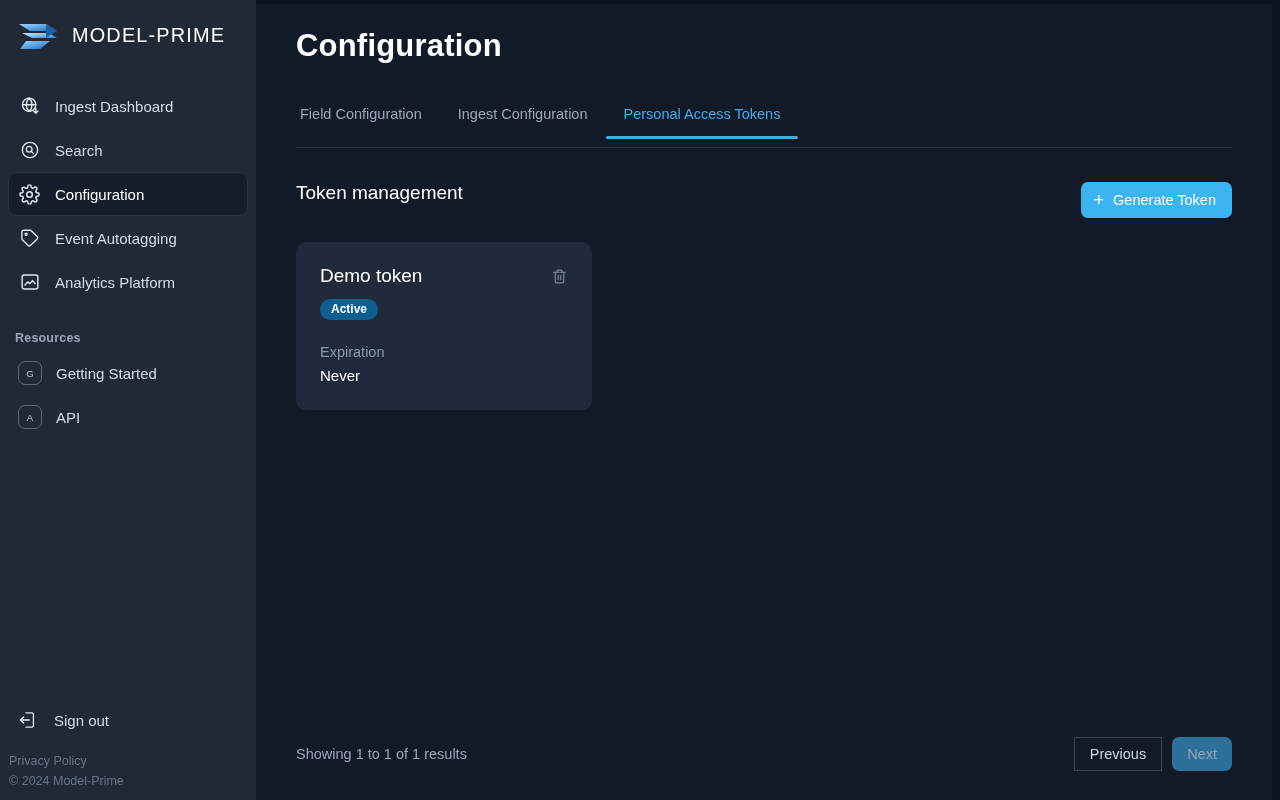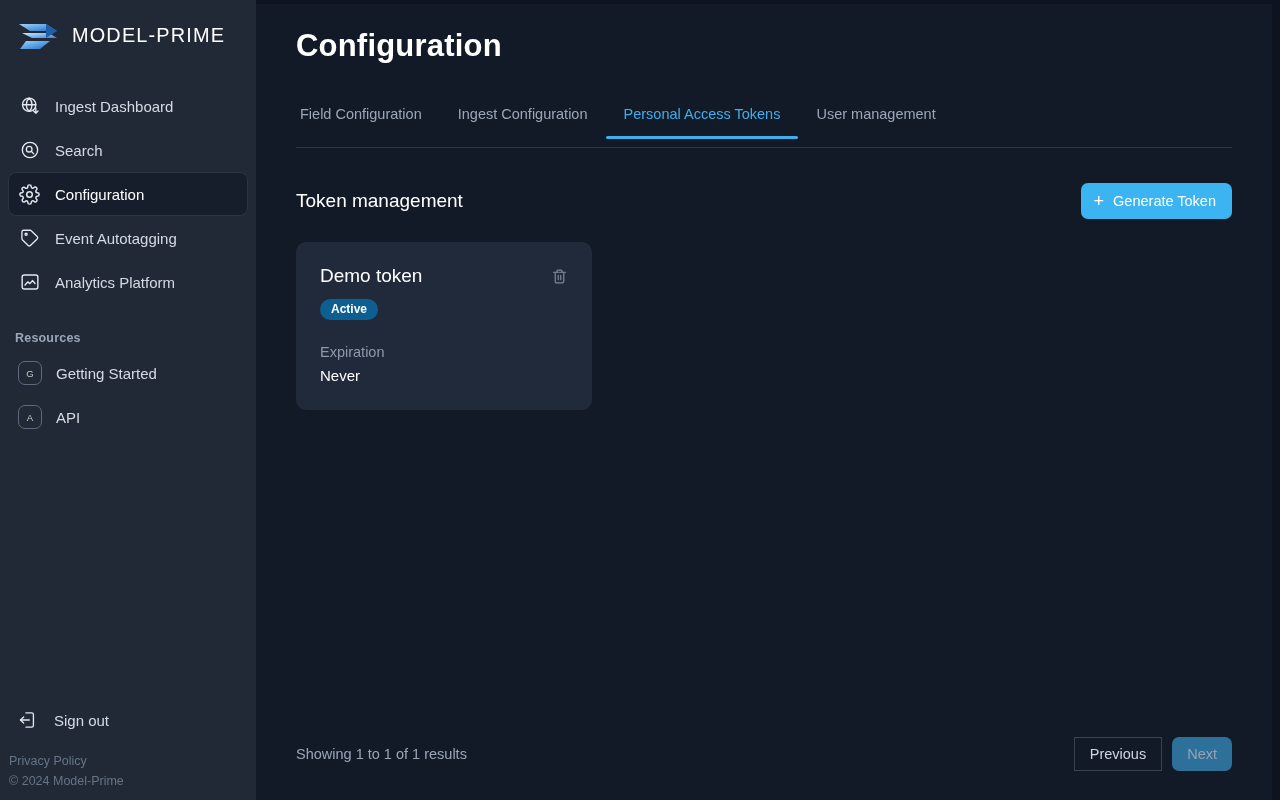--- a/index.html
+++ b/index.html
@@ -190,21 +190,21 @@
     position: absolute;
     left: 0; right: 0; bottom: -1px;
     height: 3px;
     background: #3dafec;
     border-radius: 2px;
   }
 
   .section-row {
     margin: 34px 40px 0 40px;
     display: flex;
-    align-items: center;
+    align-items: flex-start;
     justify-content: space-between;
     height: 38px;
   }
   .section-head {
     font-size: 19px;
     color: #ffffff;
     font-weight: 400;
   }
   .btn-generate {
     background: #3cb4f2;
@@ -434,21 +434,20 @@
 
   <div class="main-outer">
     <main class="main">
 
       <h1 class="page-title">Configuration</h1>
 
       <div class="tabs">
         <div class="tab">Field Configuration</div>
         <div class="tab">Ingest Configuration</div>
         <div class="tab active">Personal Access Tokens</div>
-        <div class="tab">User management</div>
       </div>
 
       <div class="section-row">
         <div class="section-head">Token management</div>
         <button class="btn-generate">
           <span class="plus-icon">+</span>
           <span>Generate Token</span>
         </button>
       </div>
 

